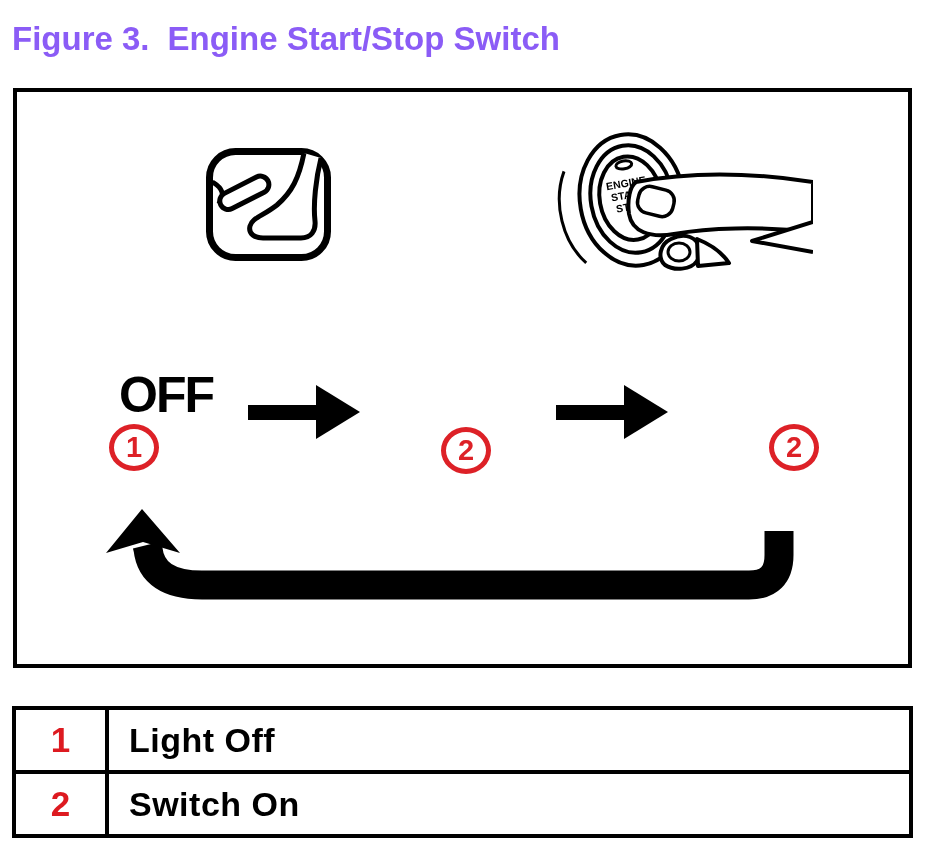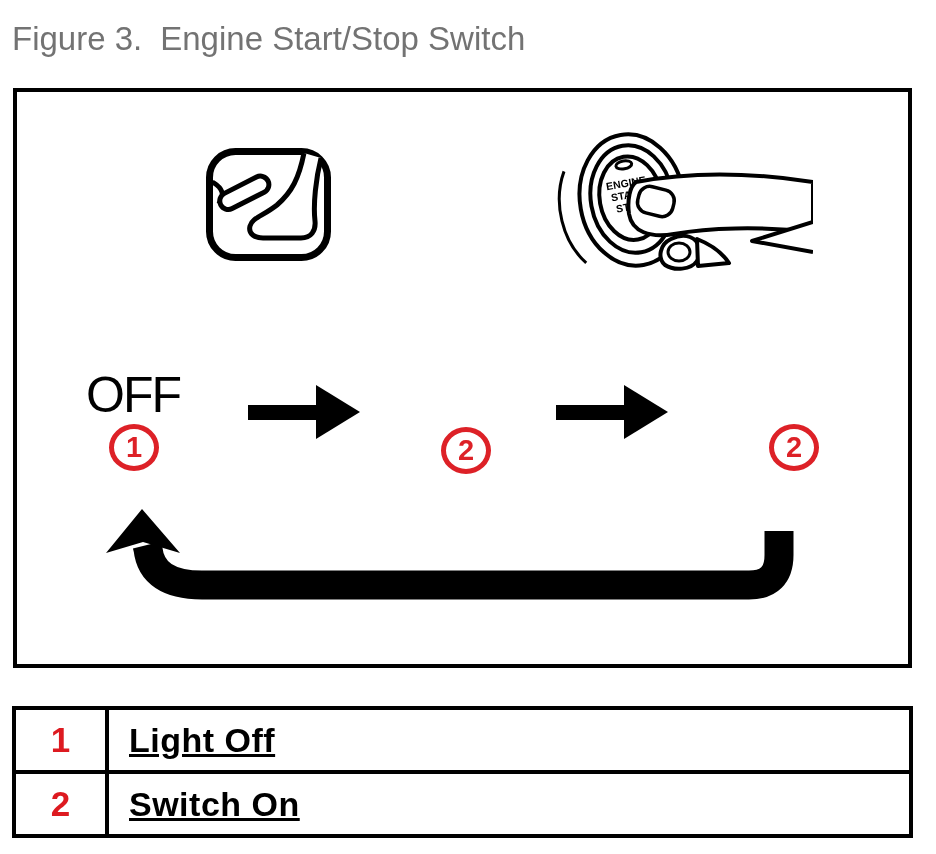--- a/index.html
+++ b/index.html
@@ -2,31 +2,31 @@
 <html><head>
 <meta charset="utf-8">
 <style>
   html,body{margin:0;padding:0;}
   body{
     width:936px;height:854px;position:relative;background:#ffffff;
     font-family:"Liberation Sans","DejaVu Sans",sans-serif;overflow:hidden;
   }
   .figure-title{
     position:absolute;left:12px;top:20px;
-    color:#737373;font-size:33px;font-weight:normal;white-space:nowrap;
+    color:#8b5cf6;font-size:33px;font-weight:bold;white-space:nowrap;
   }
   .figure-title .prefix{margin-right:18px;}
   .panel{
     position:absolute;left:13px;top:88px;width:891px;height:572px;
     border:4px solid #000;background:#fff;
   }
   .abs{position:absolute;}
   .state-label{
-    position:absolute;color:#000;font-weight:normal;font-size:50px;
-    letter-spacing:-2px;text-align:center;line-height:50px;white-space:nowrap;
+    position:absolute;color:#000;font-weight:bold;font-size:50px;
+    letter-spacing:-2px;text-align:right;line-height:50px;white-space:nowrap;
   }
   .marker{
     position:absolute;width:50px;height:47px;box-sizing:border-box;
     border:5px solid #dd2127;border-radius:50%;
     display:flex;align-items:center;justify-content:center;
     color:#dd2127;font-weight:bold;font-size:29px;line-height:29px;
     background:transparent;
   }
   svg{display:block;}
   .legend{
@@ -34,21 +34,20 @@
     border-collapse:collapse;table-layout:fixed;
   }
   .legend td{border:4px solid #000;height:58px;background:#fff;}
   .legend td.key{
     width:87px;text-align:center;color:#dd1a20;
     font-weight:bold;font-size:35px;
   }
   .legend td.val{
     padding-left:20px;color:#000;font-weight:bold;font-size:34px;
     letter-spacing:0.5px;
-    text-decoration:underline;
   }
   .btn-text{font-size:10.5px;font-weight:bold;fill:#000;}
 </style>
 </head>
 <body>
 
 <div class="figure-title">
   <span class="prefix">Figure 3.</span><span>Engine Start/Stop Switch</span>
 </div>
 

